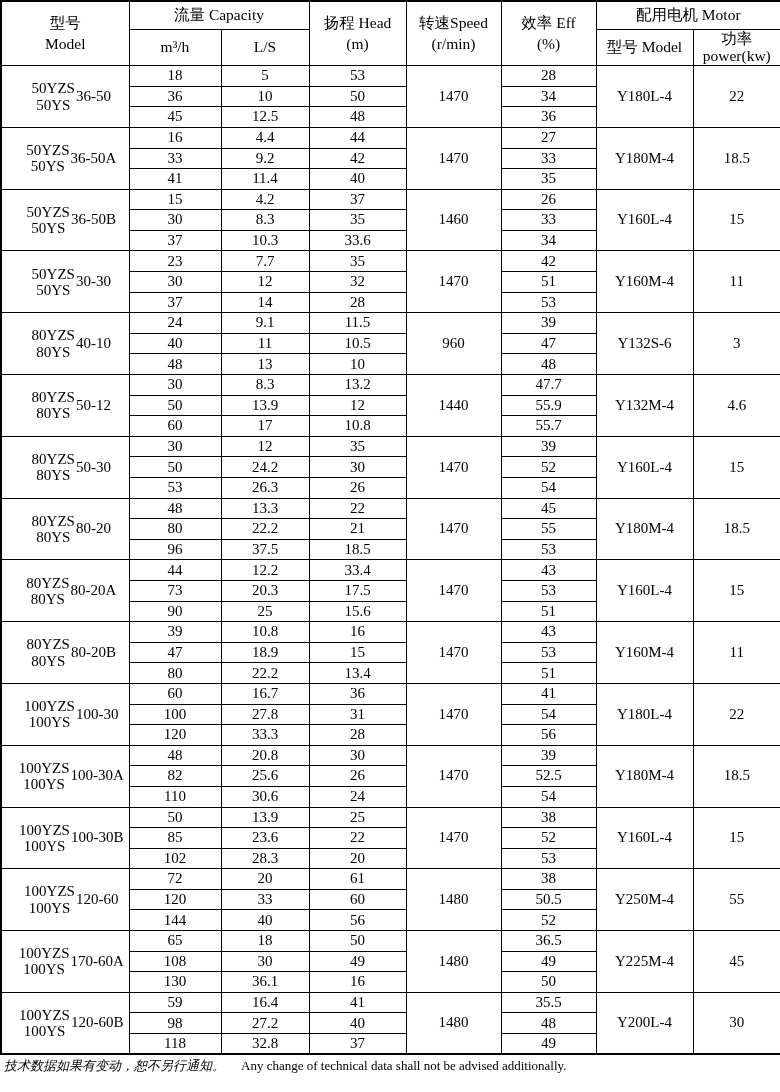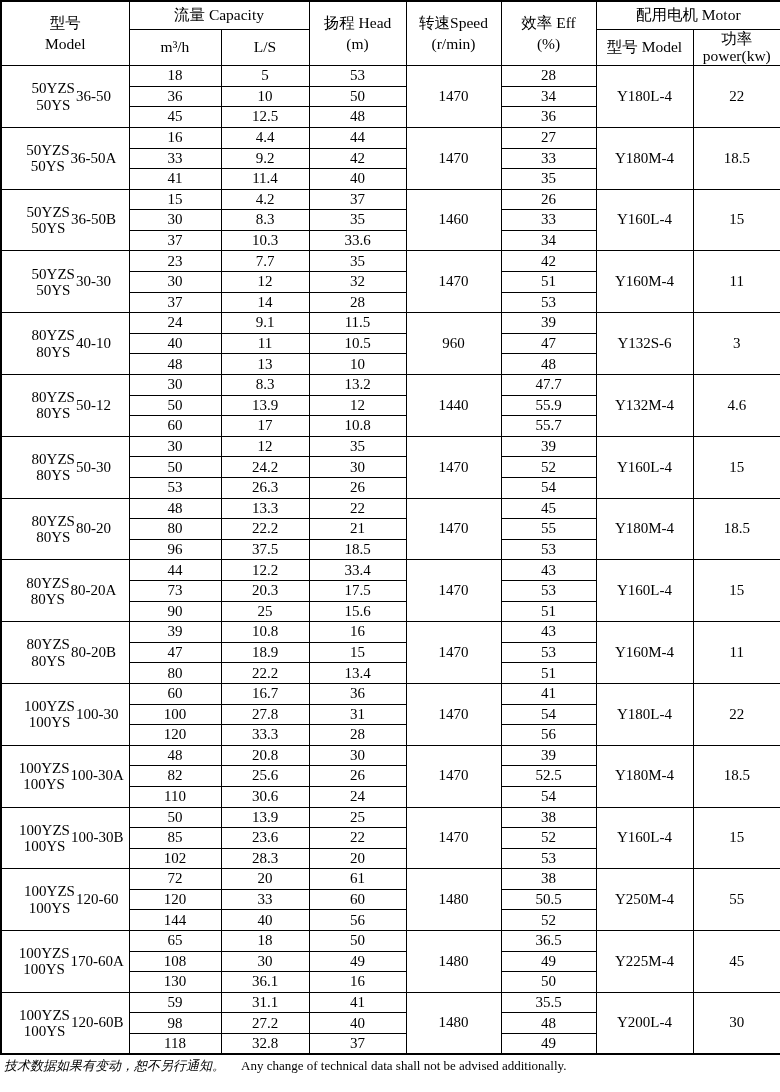--- a/index.html
+++ b/index.html
@@ -520,21 +520,21 @@
           <td>50</td>
         </tr>
         <tr>
           <td rowspan="3" class="model-cell">
             <div class="model-wrap">
               <span class="model-names"><span>100YZS</span><br><span>100YS</span></span>
               <span class="model-suffix">120-60B</span>
             </div>
           </td>
           <td>59</td>
-          <td>31.1</td>
+          <td>16.4</td>
           <td>41</td>
           <td rowspan="3">1480</td>
           <td>35.5</td>
           <td rowspan="3">Y200L-4</td>
           <td rowspan="3">30</td>
         </tr>
         <tr>
           <td>98</td>
           <td>27.2</td>
           <td>40</td>

